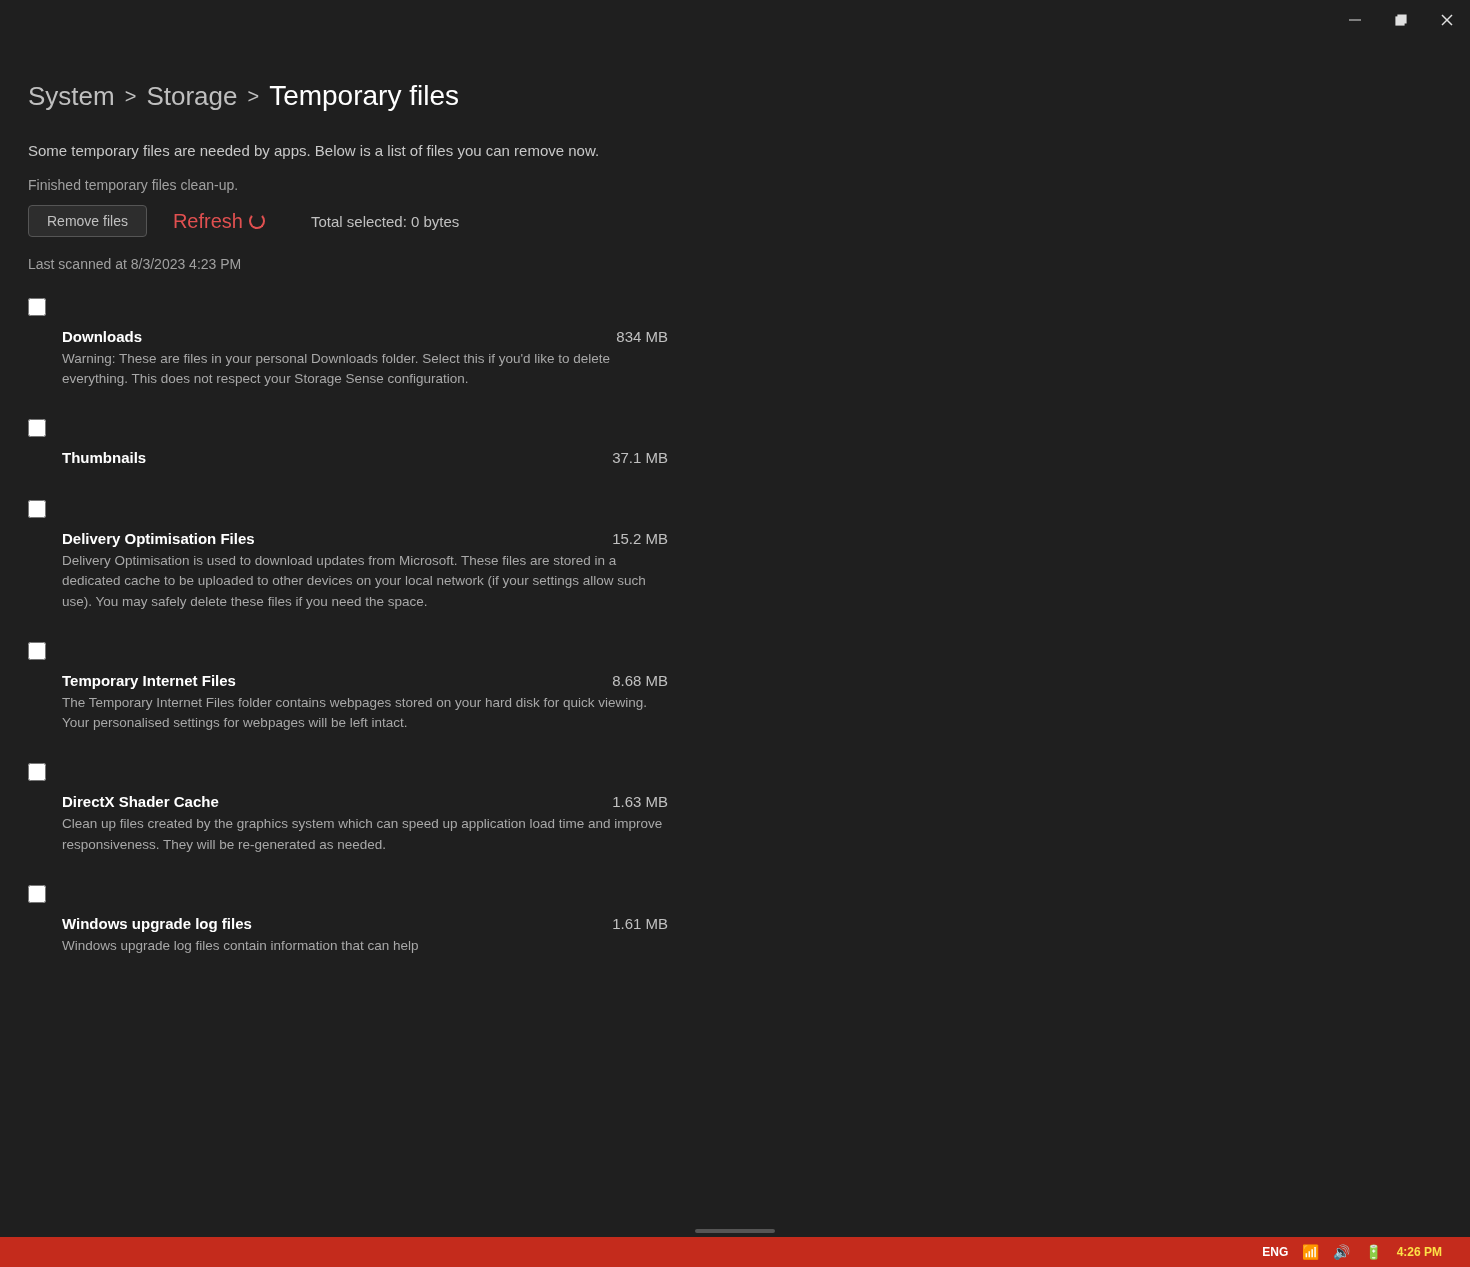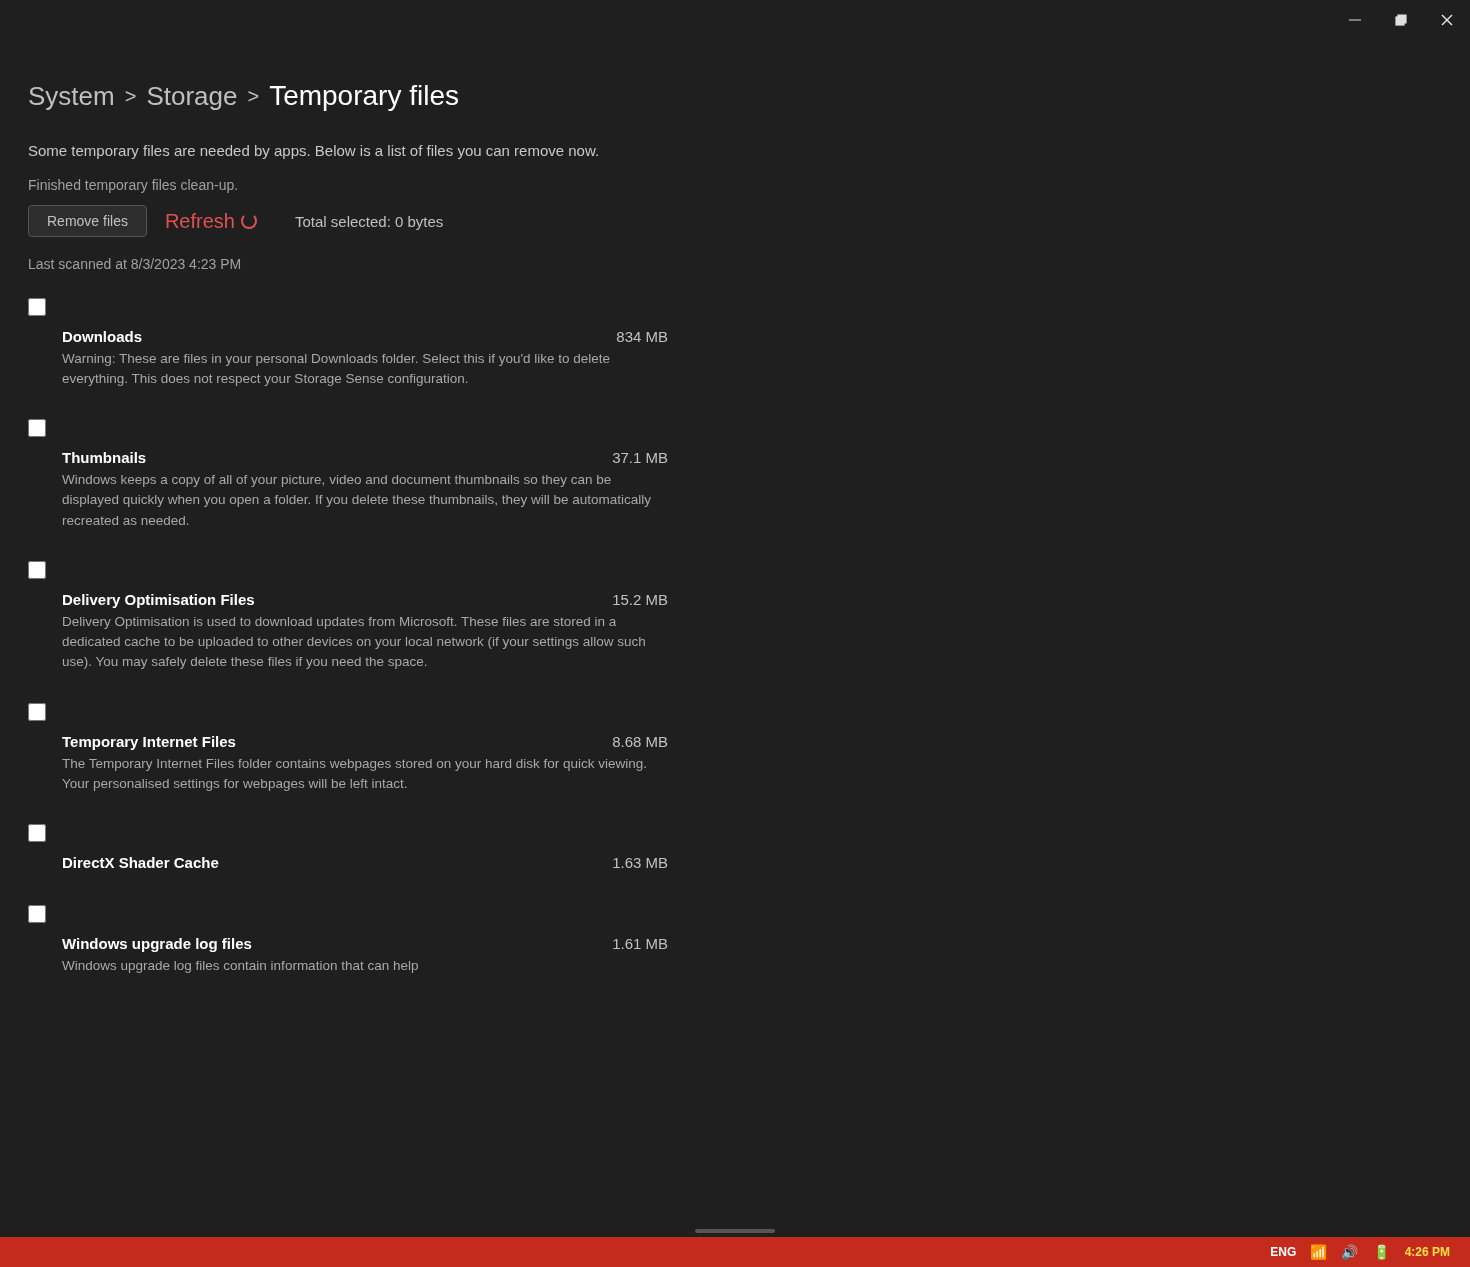--- a/index.html
+++ b/index.html
@@ -86,21 +86,21 @@
     .status-text {
       font-size: 14px;
       color: #a0a0a0;
       margin-bottom: 10px;
     }
 
     
     .action-bar {
       display: flex;
       align-items: center;
-      gap: 4px;
+      gap: 12px;
       margin-bottom: 16px;
     }
     .btn-remove {
       background: #2d2d2d;
       border: 1px solid #555;
       color: #c0c0c0;
       padding: 7px 18px;
       font-size: 14px;
       cursor: pointer;
       border-radius: 4px;
@@ -185,21 +185,21 @@
 
     
     .taskbar {
       position: absolute;
       bottom: 0; left: 0; right: 0;
       height: 30px;
       background: #c42b1c;
       display: flex;
       align-items: center;
       justify-content: flex-end;
-      padding: 0 20px;
+      padding: 0 28px;
       gap: 14px;
     }
     .taskbar-lang {
       color: #fff;
       font-size: 12px;
       font-weight: 600;
     }
     .taskbar-icon {
       color: #fff;
       font-size: 14px;
@@ -292,21 +292,20 @@
     </div>
       <div class="file-item">
       <div class="checkbox-wrap">
         <input type="checkbox" style="">
       </div>
       <div class="file-info">
         <div class="file-header">
           <span class="file-name">Thumbnails</span>
           <span class="file-size">37.1 MB</span>
         </div>
-        <p class="file-desc">Windows keeps a copy of all of your picture, video and document thumbnails so they can be displayed quickly when you open a folder. If you delete these thumbnails, they will be automatically recreated as needed.</p>
       </div>
     </div>
       <div class="file-item">
       <div class="checkbox-wrap">
         <input type="checkbox" style="">
       </div>
       <div class="file-info">
         <div class="file-header">
           <span class="file-name">Delivery Optimisation Files</span>
           <span class="file-size">15.2 MB</span>
@@ -328,20 +327,21 @@
     </div>
       <div class="file-item">
       <div class="checkbox-wrap">
         <input type="checkbox" style="">
       </div>
       <div class="file-info">
         <div class="file-header">
           <span class="file-name">DirectX Shader Cache</span>
           <span class="file-size">1.63 MB</span>
         </div>
+        <p class="file-desc">Clean up files created by the graphics system which can speed up application load time and improve responsiveness. They will be re-generated as needed.</p>
       </div>
     </div>
       <div class="file-item">
       <div class="checkbox-wrap">
         <input type="checkbox" style="">
       </div>
       <div class="file-info">
         <div class="file-header">
           <span class="file-name">Windows upgrade log files</span>
           <span class="file-size">1.61 MB</span>

